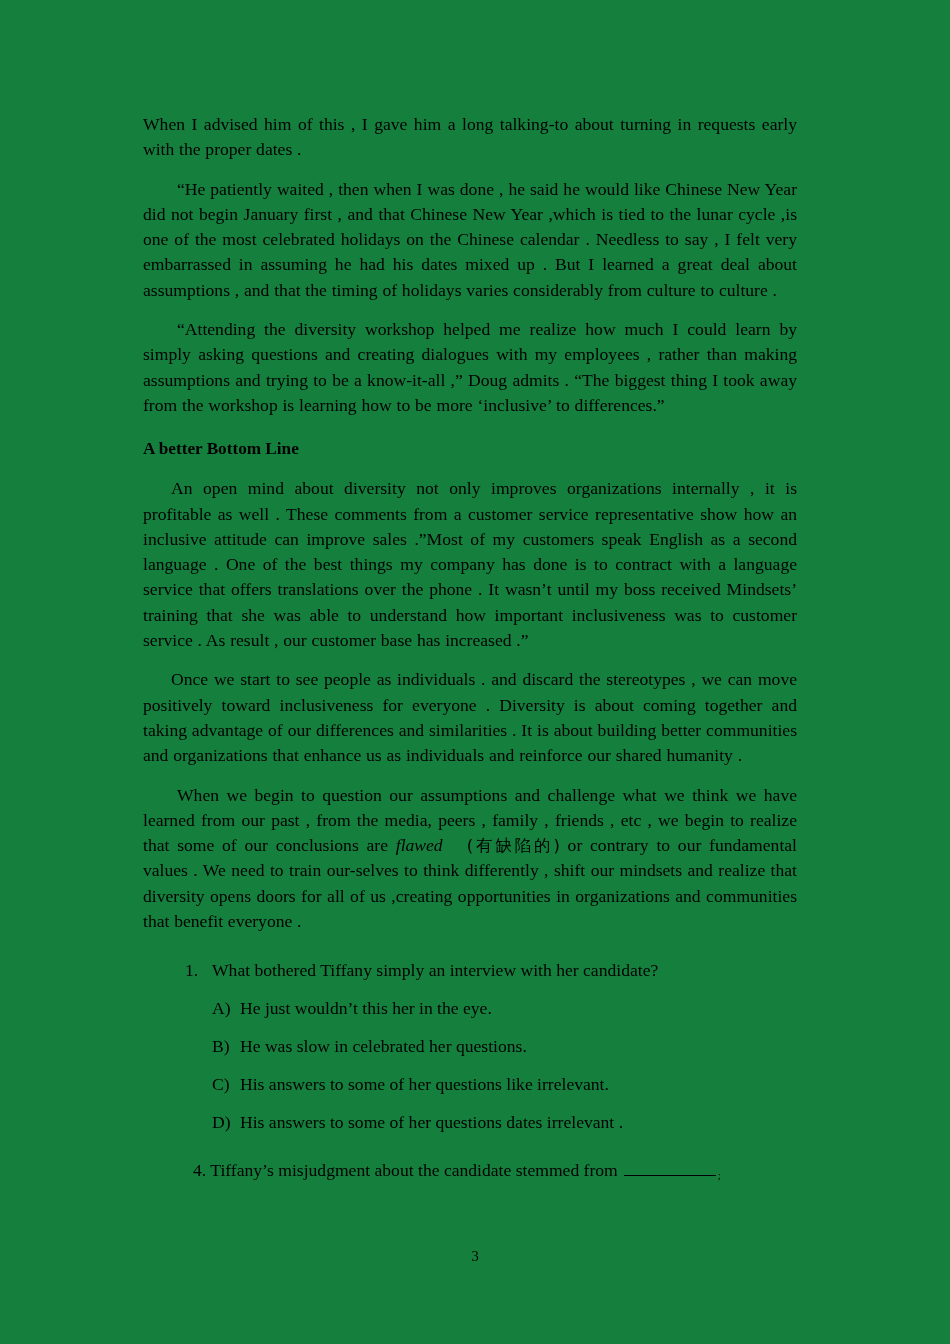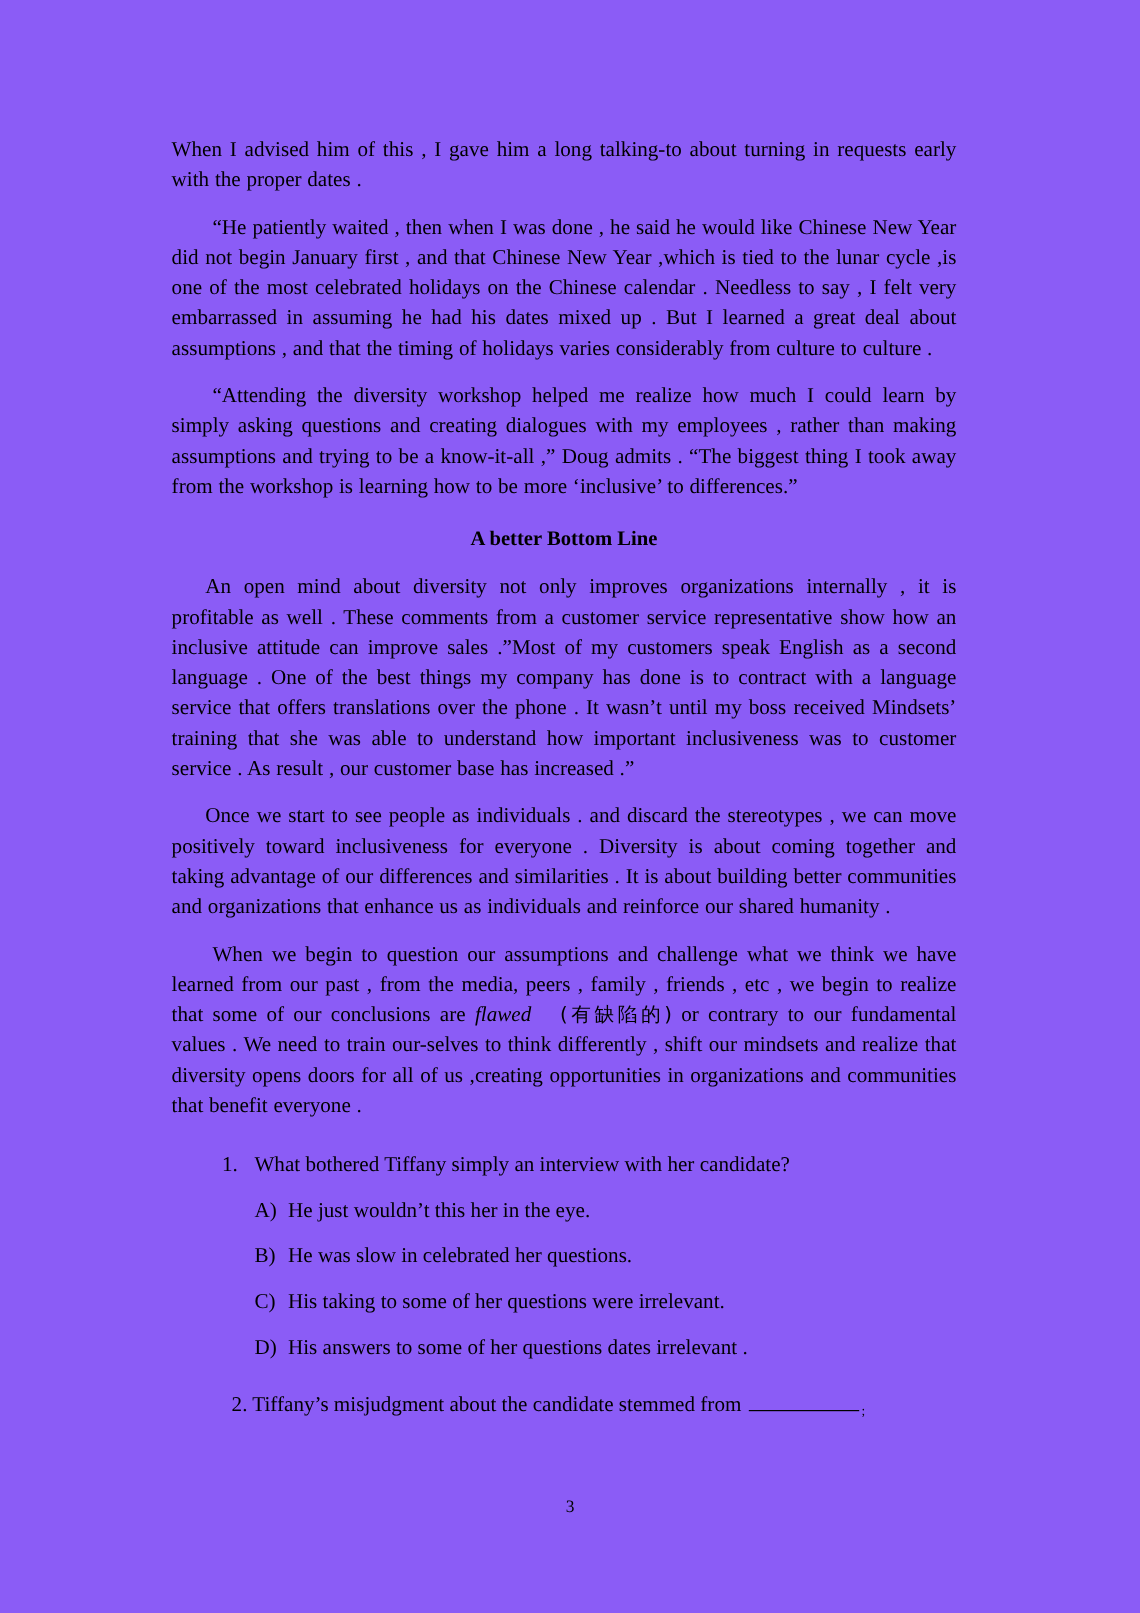--- a/index.html
+++ b/index.html
@@ -8,21 +8,21 @@
     background: #ffffff;
   }
   body {
     font-family: "Liberation Serif", "DejaVu Serif", serif;
     color: #000000;
   }
   .page {
     position: relative;
     width: 950px;
     height: 1344px;
-    background: #8b5cf6;
+    background: #15803d;
     overflow: hidden;
     box-sizing: border-box;
   }
   .content {
     position: absolute;
     left: 143px;
     top: 112px;
     width: 654px;
   }
   p.para {
@@ -36,21 +36,21 @@
   }
   p.para.indent-lg { text-indent: 34px; }
   p.para.indent-sm { text-indent: 28px; }
   p.para.indent-none { text-indent: 0; }
 
   h2.section-heading {
     margin: 20px 0 16px 0;
     font-size: 17.2px;
     line-height: 22px;
     font-weight: bold;
-    text-align: center;
+    text-align: left;
   }
 
   .italic { font-style: italic; }
   .cjk { font-family: "DejaVu Sans", sans-serif; font-size: 16.4px; padding-left: 24px; }
 
   .questions {
     margin-top: 24px;
   }
   .q-item {
     display: flex;
@@ -131,28 +131,28 @@
         <span class="q-text">He just wouldn’t this her in the eye.</span>
       </div>
 
       <div class="q-item level-2">
         <span class="q-marker wide">B)</span>
         <span class="q-text">He was slow in celebrated her questions.</span>
       </div>
 
       <div class="q-item level-2">
         <span class="q-marker wide">C)</span>
-        <span class="q-text">His taking to some of her questions were irrelevant.</span>
+        <span class="q-text">His answers to some of her questions like irrelevant.</span>
       </div>
 
       <div class="q-item level-2">
         <span class="q-marker wide">D)</span>
         <span class="q-text">His answers to some of her questions dates irrelevant .</span>
       </div>
 
-      <div class="q-inline"><span>2. Tiffany’s misjudgment about the candidate stemmed from</span><span class="blank-line"></span><span class="blank-mark">;</span></div>
+      <div class="q-inline"><span>4. Tiffany’s misjudgment about the candidate stemmed from</span><span class="blank-line"></span><span class="blank-mark">;</span></div>
 
     </div>
 
   </div>
 
   <div class="page-number">3</div>
 </div>
 
 </body></html>

